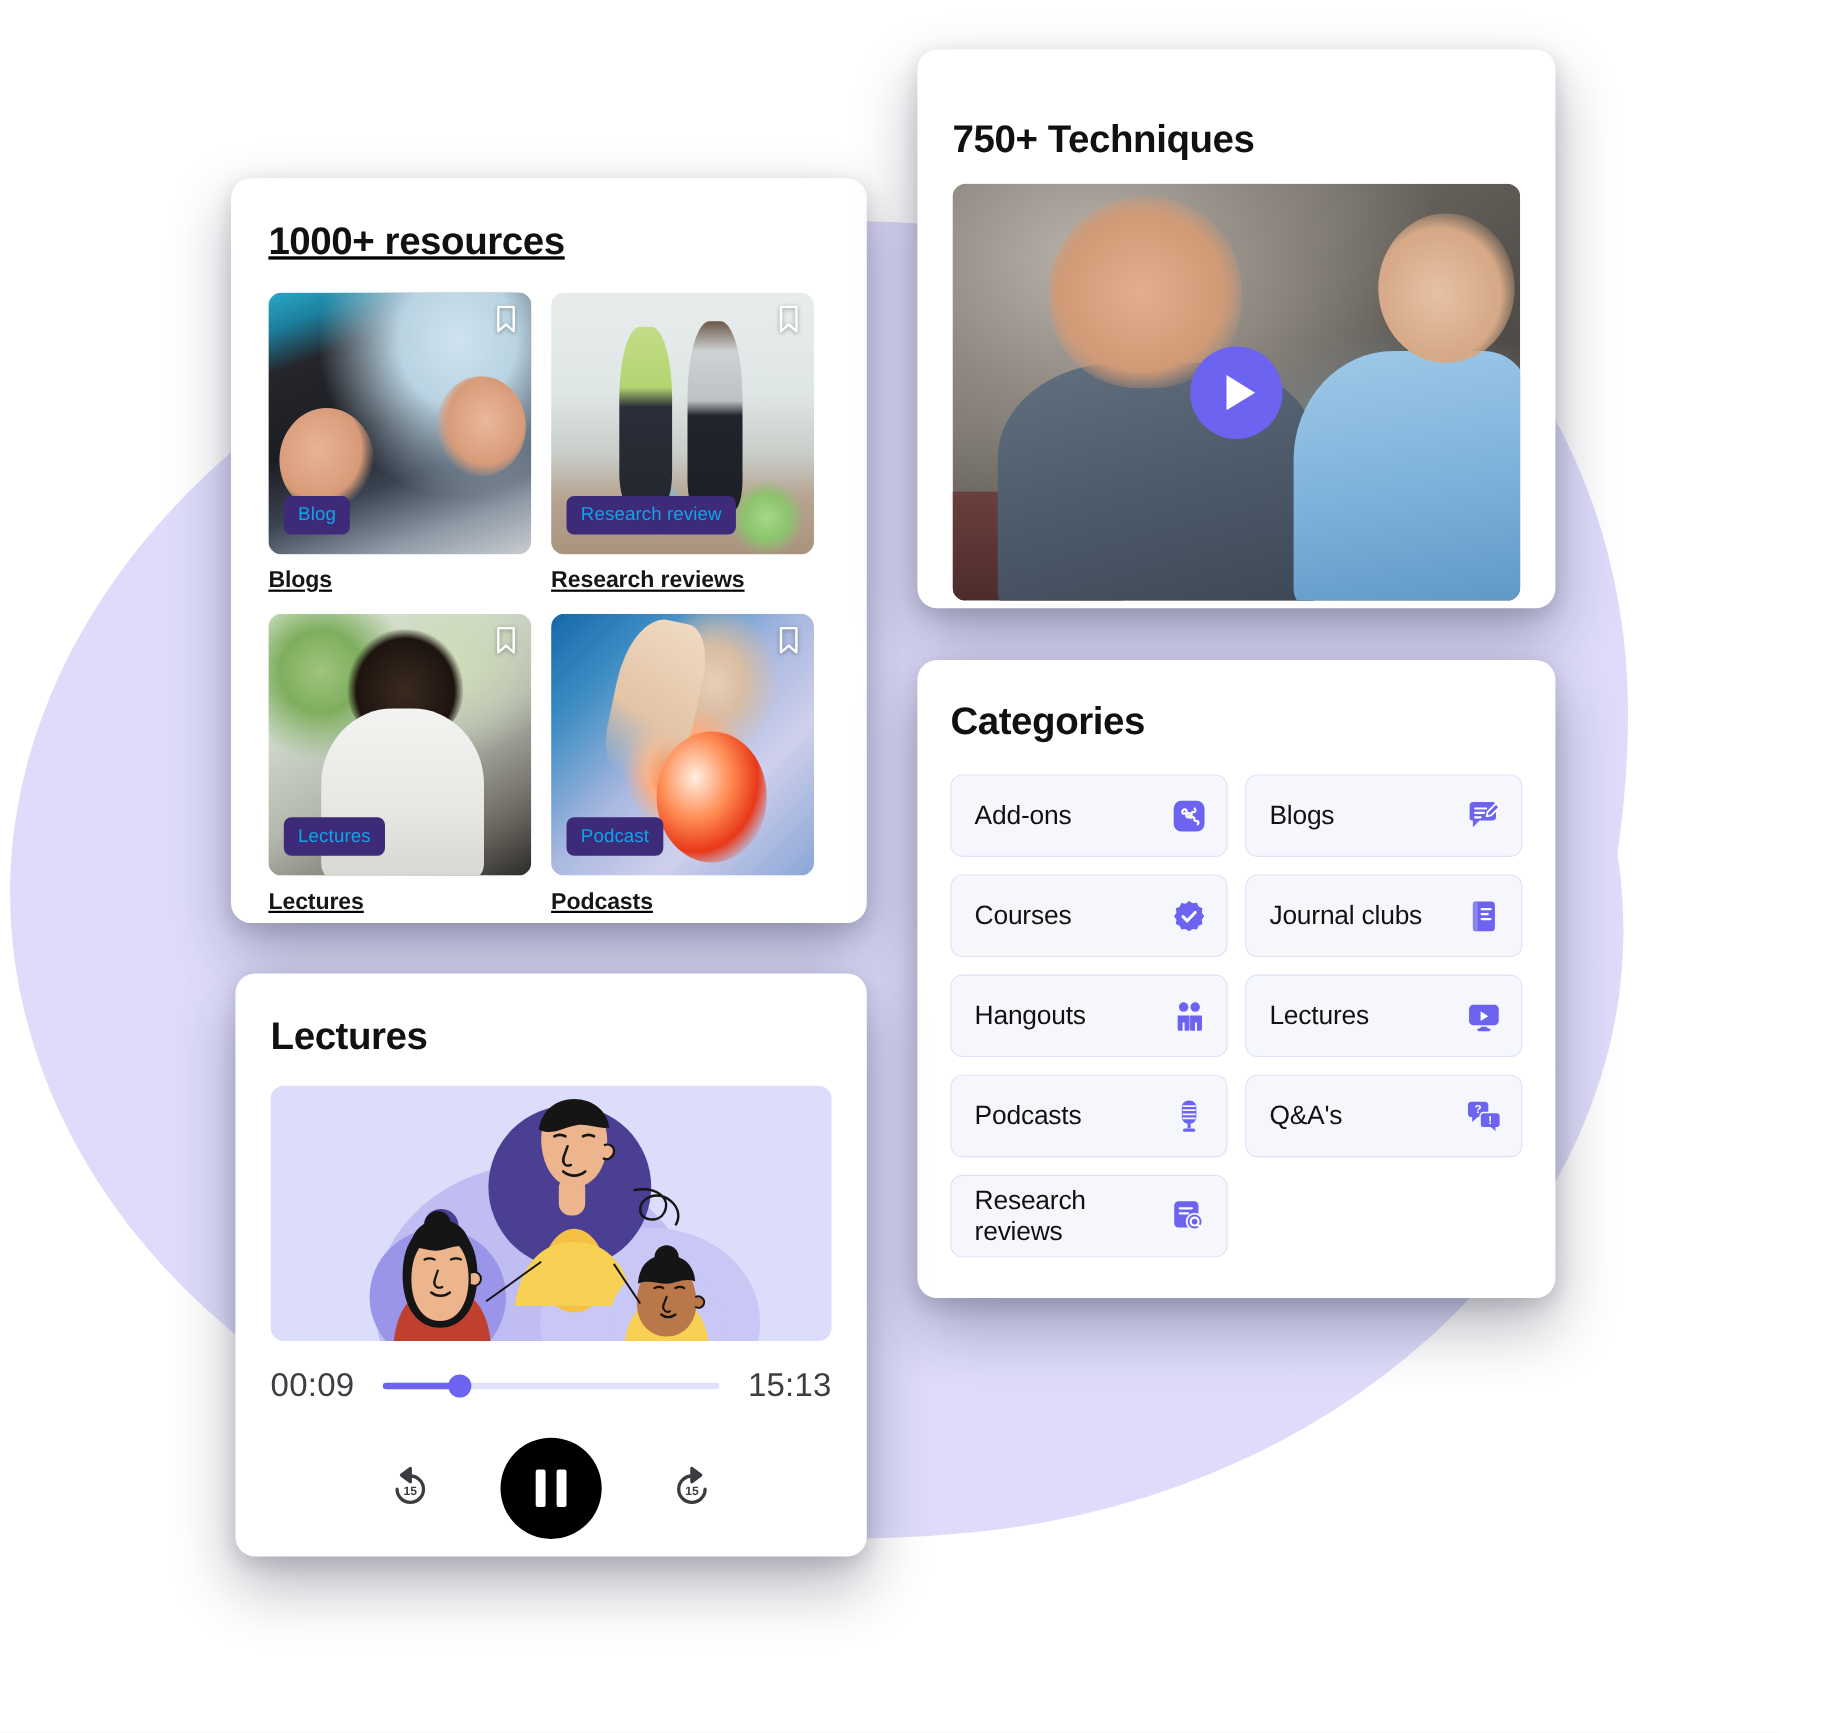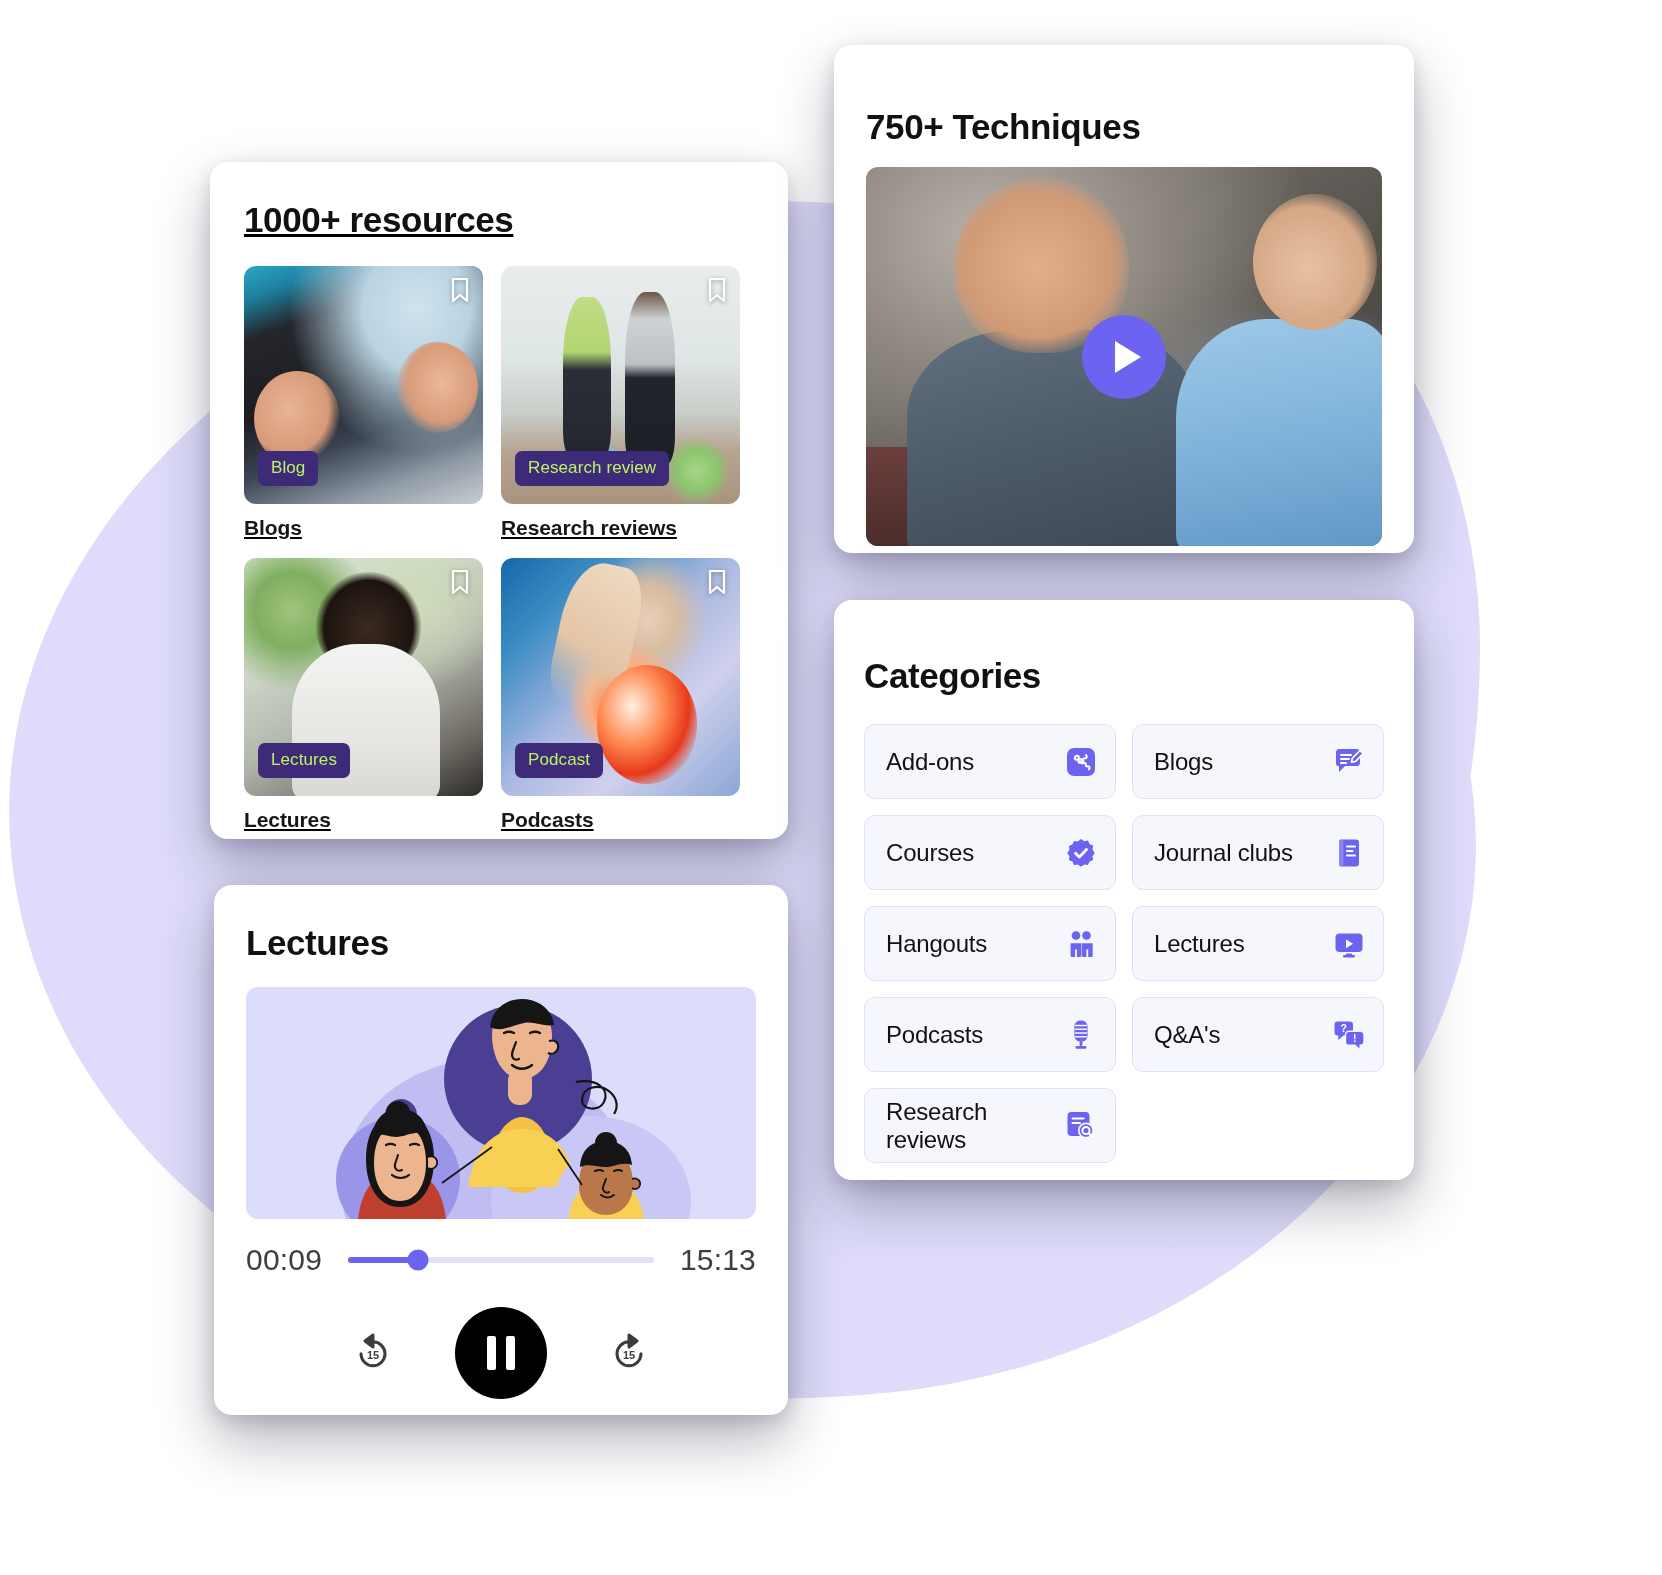--- a/index.html
+++ b/index.html
@@ -85,21 +85,21 @@
     width: 20px;
     height: 26px;
     z-index: 4;
     filter: drop-shadow(0 1px 2px rgba(0,0,0,.35));
   }
   .chip {
     position: absolute;
     left: 14px;
     bottom: 18px;
     background: #3d2a78;
-    color: #bef264;
+    color: #0ea5e9;
     font-size: 17px;
     border-radius: 7px;
     padding: 7px 13px 8px 13px;
     z-index: 4;
     letter-spacing: .1px;
   }
   .res-label {
     margin-top: 12px;
     font-size: 21px;
     font-weight: 700;
@@ -237,21 +237,21 @@
     margin-left: 8px;
   }
 
   
   #categories-card {
     left: 834px;
     top: 600px;
     width: 580px;
     height: 580px;
   }
-  #categories-card .inner { padding: 56px 30px 34px 30px; }
+  #categories-card .inner { padding: 36px 30px 34px 30px; }
   #categories-card .card-title { margin-bottom: 28px; }
   .cat-grid {
     display: grid;
     grid-template-columns: 1fr 1fr;
     gap: 16px 16px;
   }
   .cat-tile {
     display: flex;
     align-items: center;
     justify-content: space-between;

